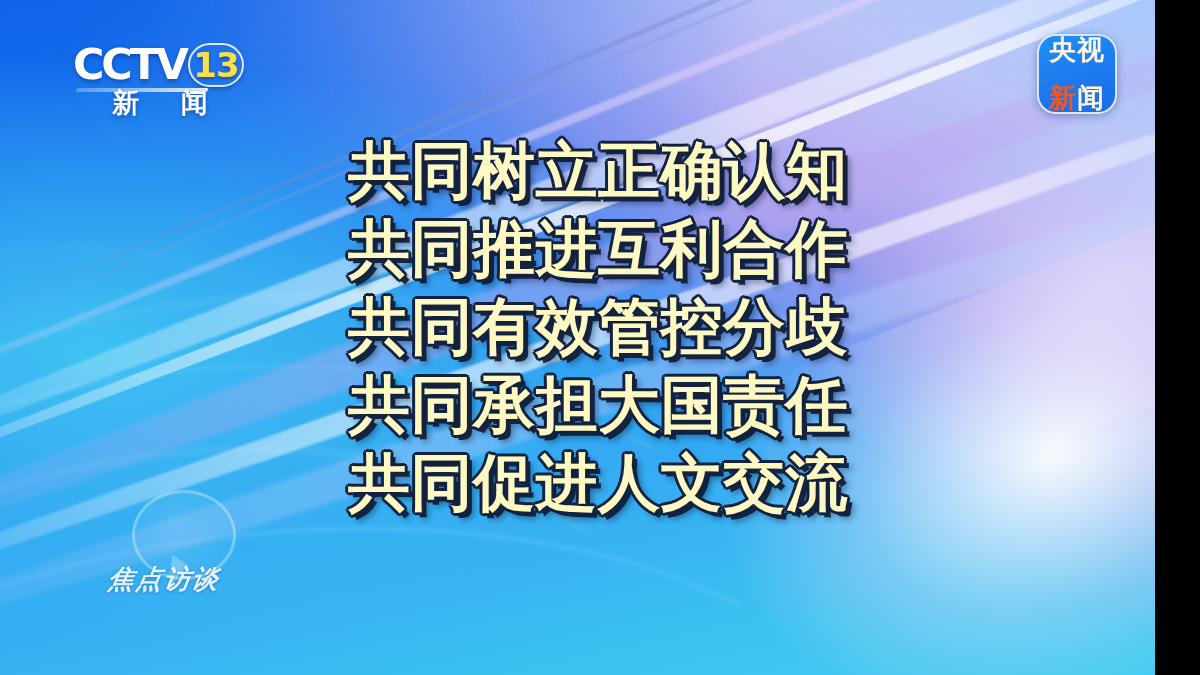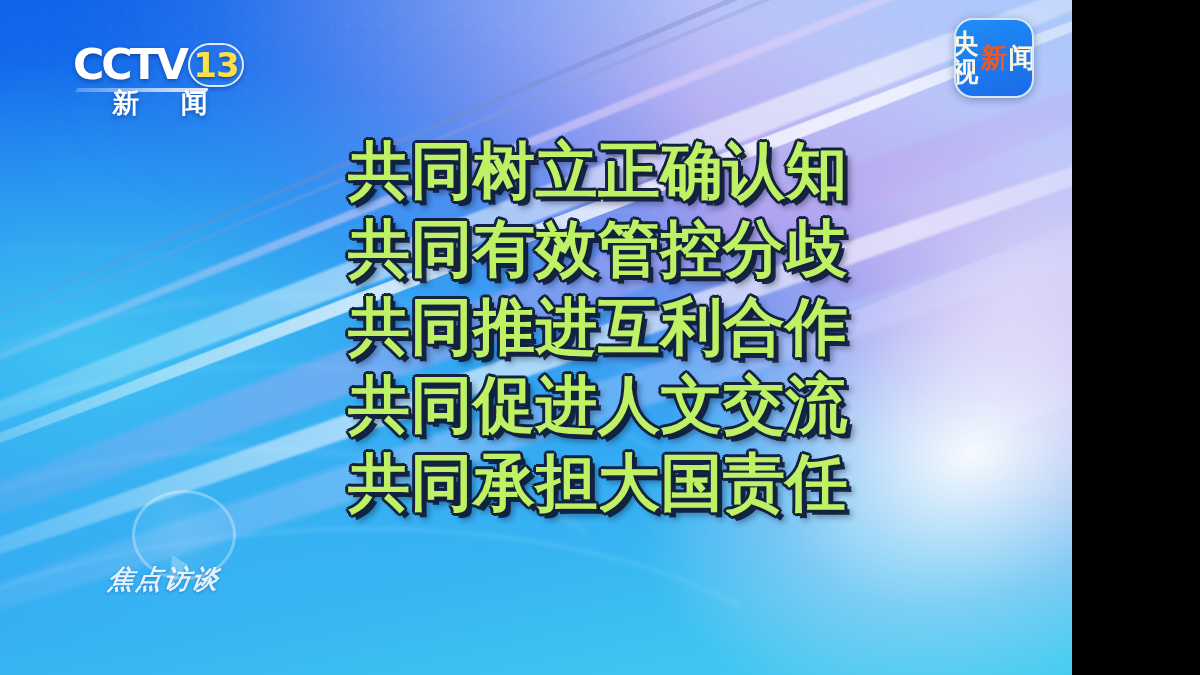--- a/index.html
+++ b/index.html
@@ -1,21 +1,21 @@
 <!DOCTYPE html>
 <html lang="zh"><head>
 <meta charset="utf-8">
 <title>CCTV-13 News Graphic</title>
 <style>
   html,body{margin:0;padding:0;background:#000;}
   *{box-sizing:border-box;}
 
   .screen{
     position:relative;
-    width:1072px;
+    width:1155px;
     height:675px;
     overflow:hidden;
     font-family:"DejaVu Sans","Liberation Sans",sans-serif;
     background:#1168E8;
   }
 
   
   .bg-base{
     position:absolute; inset:0;
     background:
@@ -144,27 +144,27 @@
     font-size:27px;
     font-weight:700;
     color:#ffffff;
     letter-spacing:16px;
     text-indent:16px;
     text-shadow:0 2px 4px rgba(8,48,118,.55);
   }
 
   
   .badge{
-    position:absolute; right:38px; top:18px;
+    position:absolute; right:38px; top:34px;
     width:80px; height:80px;
     border-radius:19px;
     background:linear-gradient(160deg,#1F8FF6 0%, #1D7AEF 52%, #1B6BE8 100%);
     border:2.5px solid rgba(255,255,255,.82);
-    display:flex; flex-direction:row;
-    align-items:center; justify-content:center;
+    display:flex; flex-direction:column;
+    align-items:center; justify-content:space-between;
     gap:1px;
     box-shadow:0 2px 8px rgba(6,40,104,.35);
     overflow:hidden;
   }
   .badge-line{
     display:flex;
     font-size:27px;
     font-weight:700;
     line-height:1.02;
     letter-spacing:1px;
@@ -180,21 +180,21 @@
     width:520px;
   }
   .slogan-line{
     font-family:"DejaVu Sans","Liberation Sans",sans-serif;
     font-size:62px;
     font-weight:700;
     line-height:78px;
     height:78px;
     letter-spacing:.5px;
     white-space:nowrap;
-    color:#bef264;
+    color:#fef9c3;
     
     text-shadow:
       -2px -2px 0 #14223F,
        2px -2px 0 #14223F,
       -2px  2px 0 #14223F,
        2px  2px 0 #14223F,
       -3px  0   0 #14223F,
        3px  0   0 #14223F,
        0   -3px 0 #14223F,
        0    3px 0 #14223F,
@@ -282,24 +282,24 @@
   <div class="badge">
     <span class="badge-line badge-c-cream">央视</span>
     <span class="badge-line">
       <span class="badge-c-orange">新</span>
       <span class="badge-c-cream">闻</span>
     </span>
   </div>
 
   <div class="slogans">
     <div class="slogan-line">共同树立正确认知</div>
+    <div class="slogan-line">共同推进互利合作</div>
     <div class="slogan-line">共同有效管控分歧</div>
-    <div class="slogan-line">共同推进互利合作</div>
+    <div class="slogan-line">共同承担大国责任</div>
     <div class="slogan-line">共同促进人文交流</div>
-    <div class="slogan-line">共同承担大国责任</div>
   </div>
 
   <div class="program-wm">
     <span class="wm-bubble"></span>
     <span class="wm-bubble-tail"></span>
     <div class="wm-name">焦点访谈</div>
   </div>
 
 </div>
 

